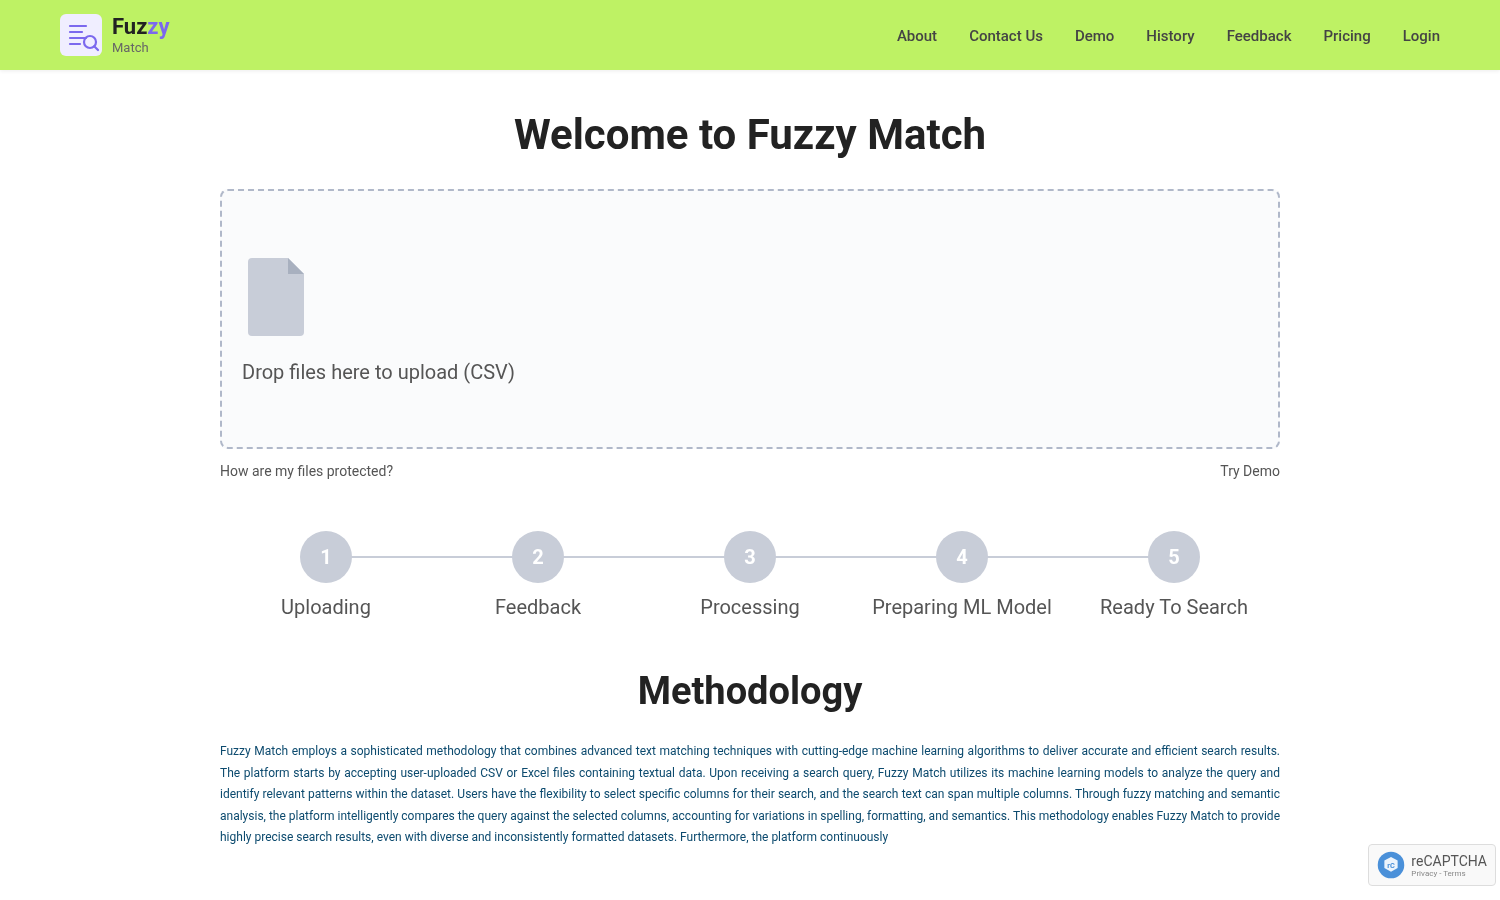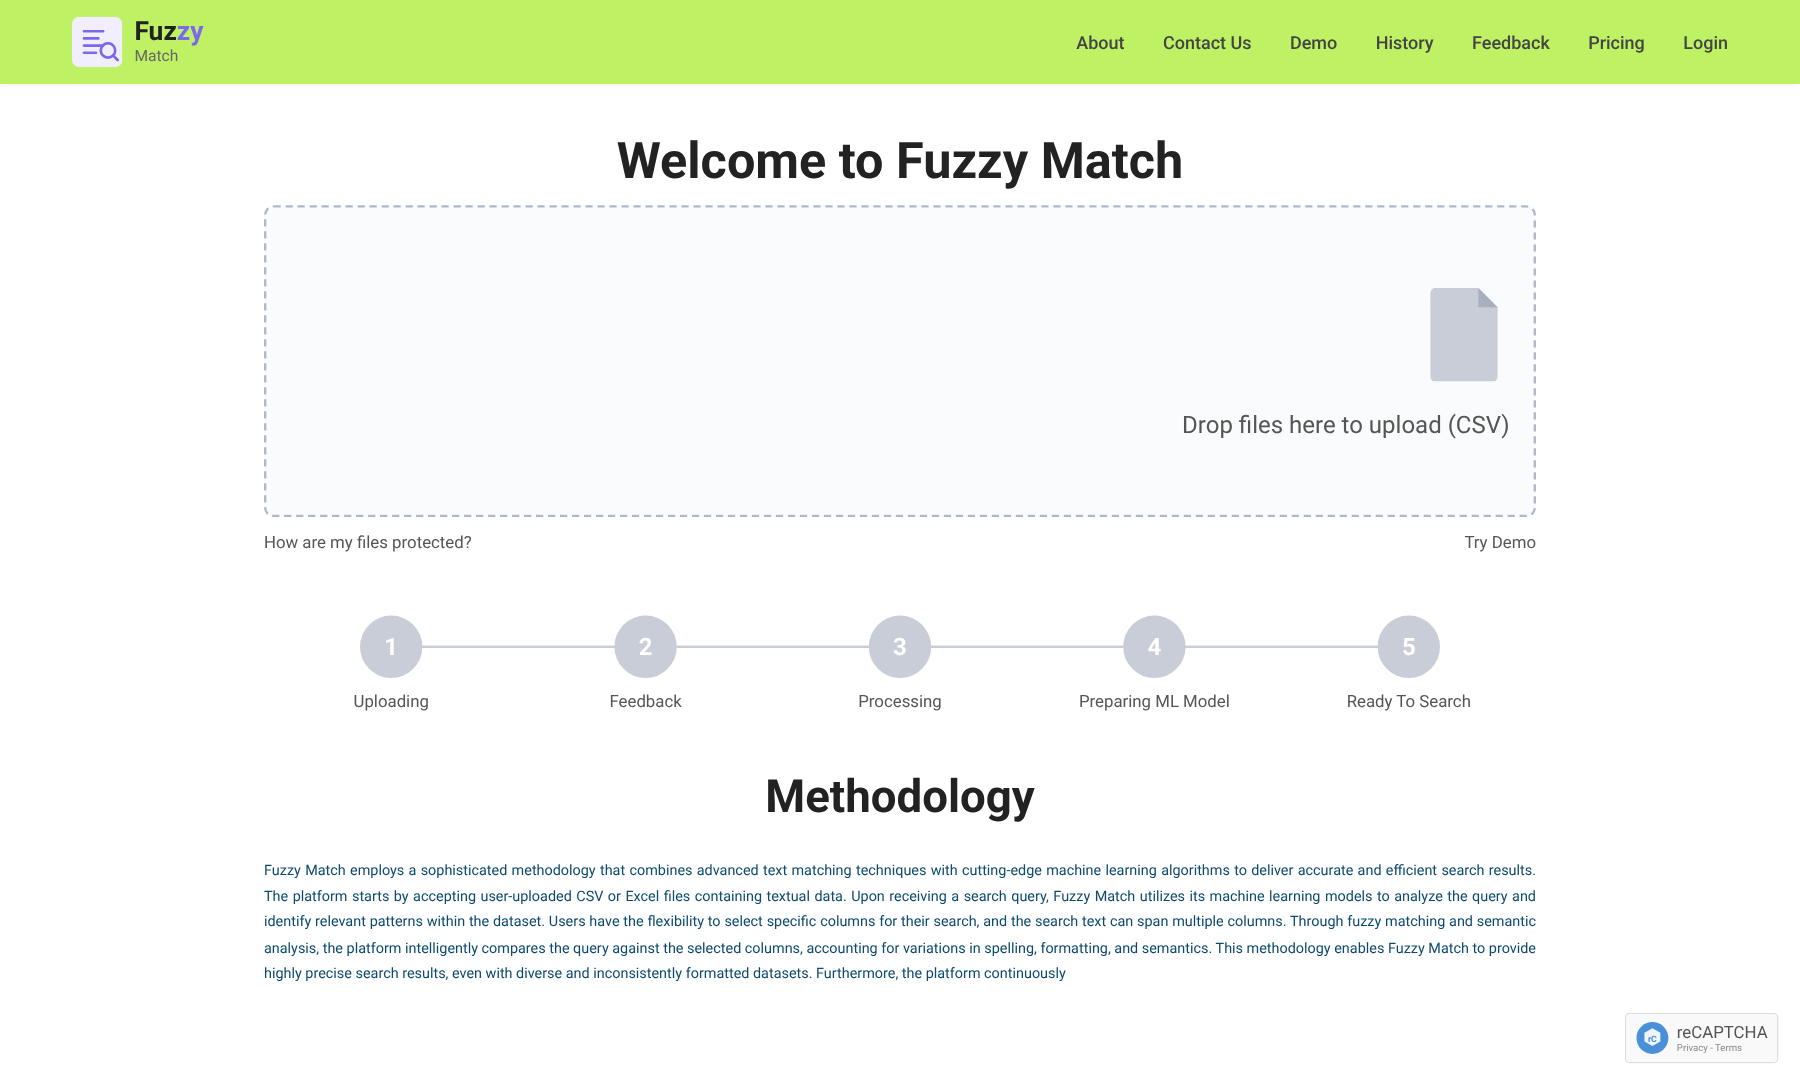--- a/index.html
+++ b/index.html
@@ -64,31 +64,31 @@
       max-width: 1100px;
       margin: 0 auto;
       padding: 40px 20px 60px;
     }
 
     .page-title {
       text-align: center;
       font-size: 42px;
       font-weight: 700;
       color: #222;
-      margin-bottom: 12px;
+      margin-bottom: 30px;
     }
 
     
     .dropzone {
       border: 2px dashed #b0b8c9;
       border-radius: 8px;
       min-height: 260px;
       display: flex;
       flex-direction: column;
-      align-items: flex-end;
+      align-items: flex-start;
       justify-content: center;
       padding: 40px 20px;
       background: #fafbfc;
       cursor: pointer;
     }
     .file-icon {
       margin-bottom: 20px;
     }
     .dropzone-text {
       font-size: 20px;
@@ -143,21 +143,21 @@
       align-items: center;
       justify-content: center;
       font-size: 20px;
       font-weight: 700;
       color: #fff;
       position: relative;
       z-index: 1;
     }
     .step-label {
       margin-top: 12px;
-      font-size: 14px;
+      font-size: 20px;
       color: #555;
       text-align: center;
     }
 
     
     .section-title {
       text-align: center;
       font-size: 38px;
       font-weight: 700;
       color: #222;
@@ -167,21 +167,21 @@
       font-size: 12px;
       line-height: 1.8;
       color: #0c4a6e;
       text-align: justify;
     }
 
     
     .recaptcha-badge {
       position: fixed;
       bottom: 14px;
-      right: 18px;
+      right: 4px;
       background: #f9f9f9;
       border: 1px solid #ddd;
       border-radius: 4px;
       padding: 6px 8px;
       font-size: 10px;
       color: #666;
       display: flex;
       align-items: center;
       gap: 6px;
       z-index: 9999;

